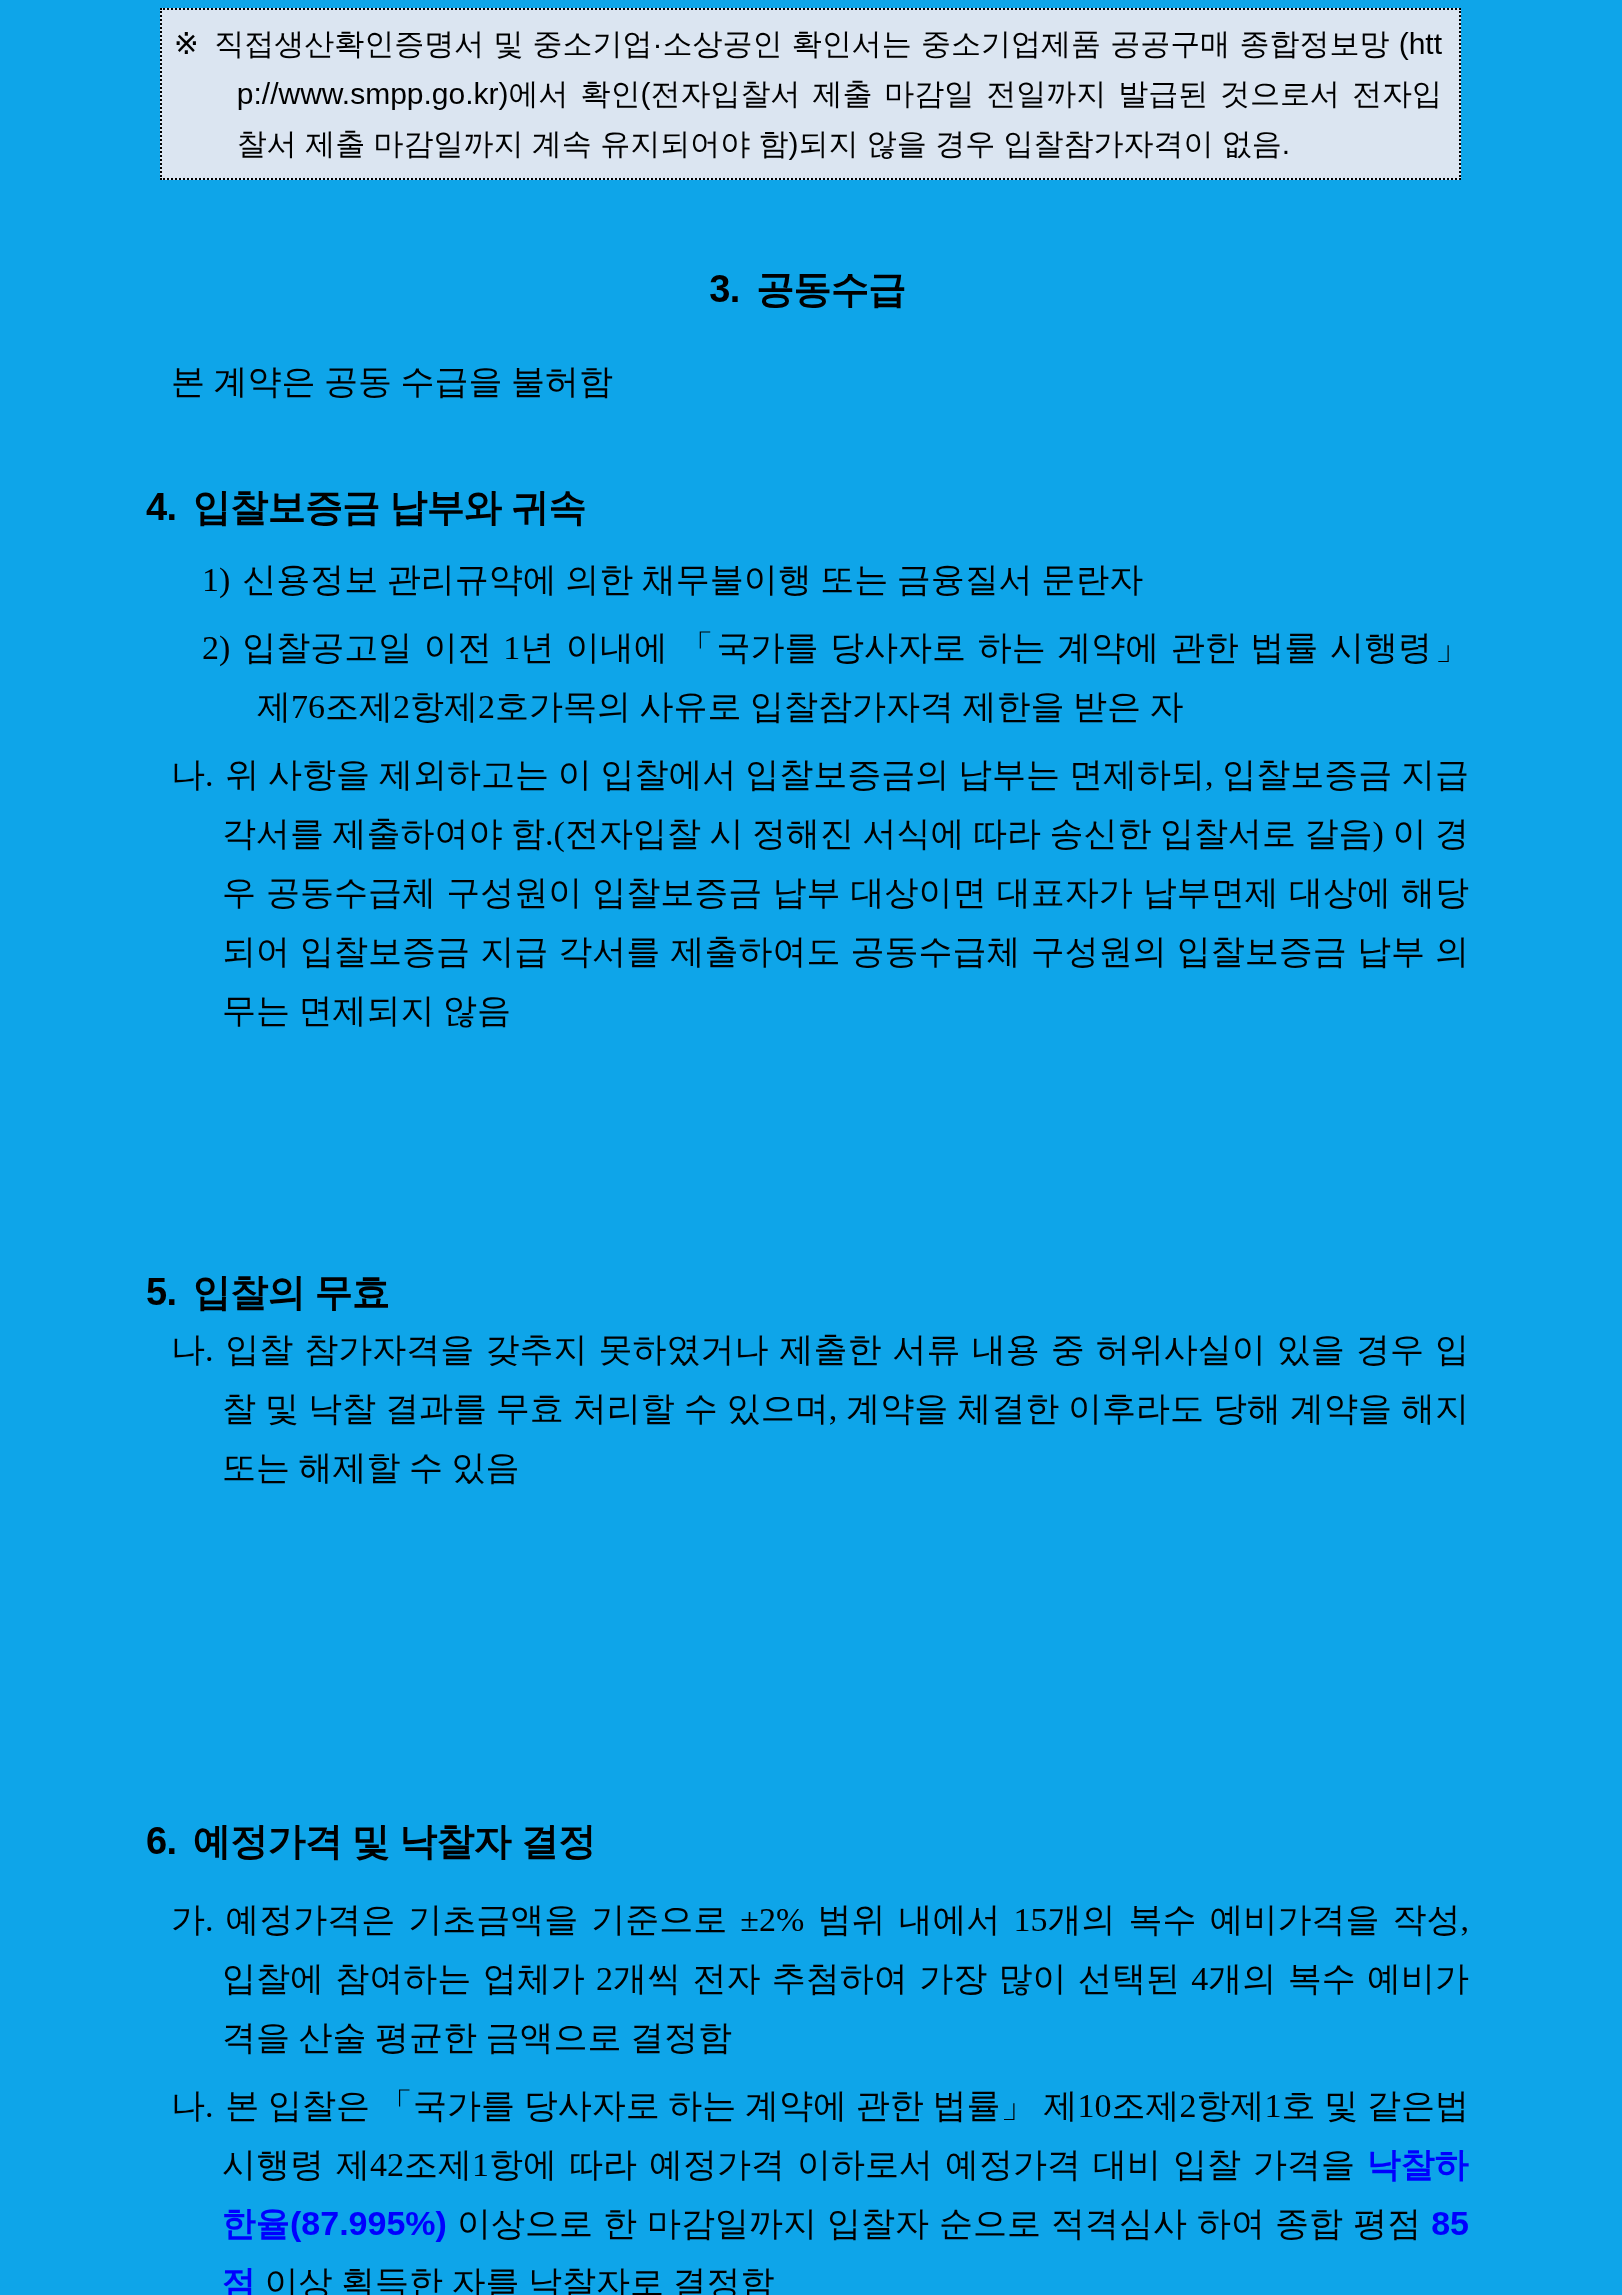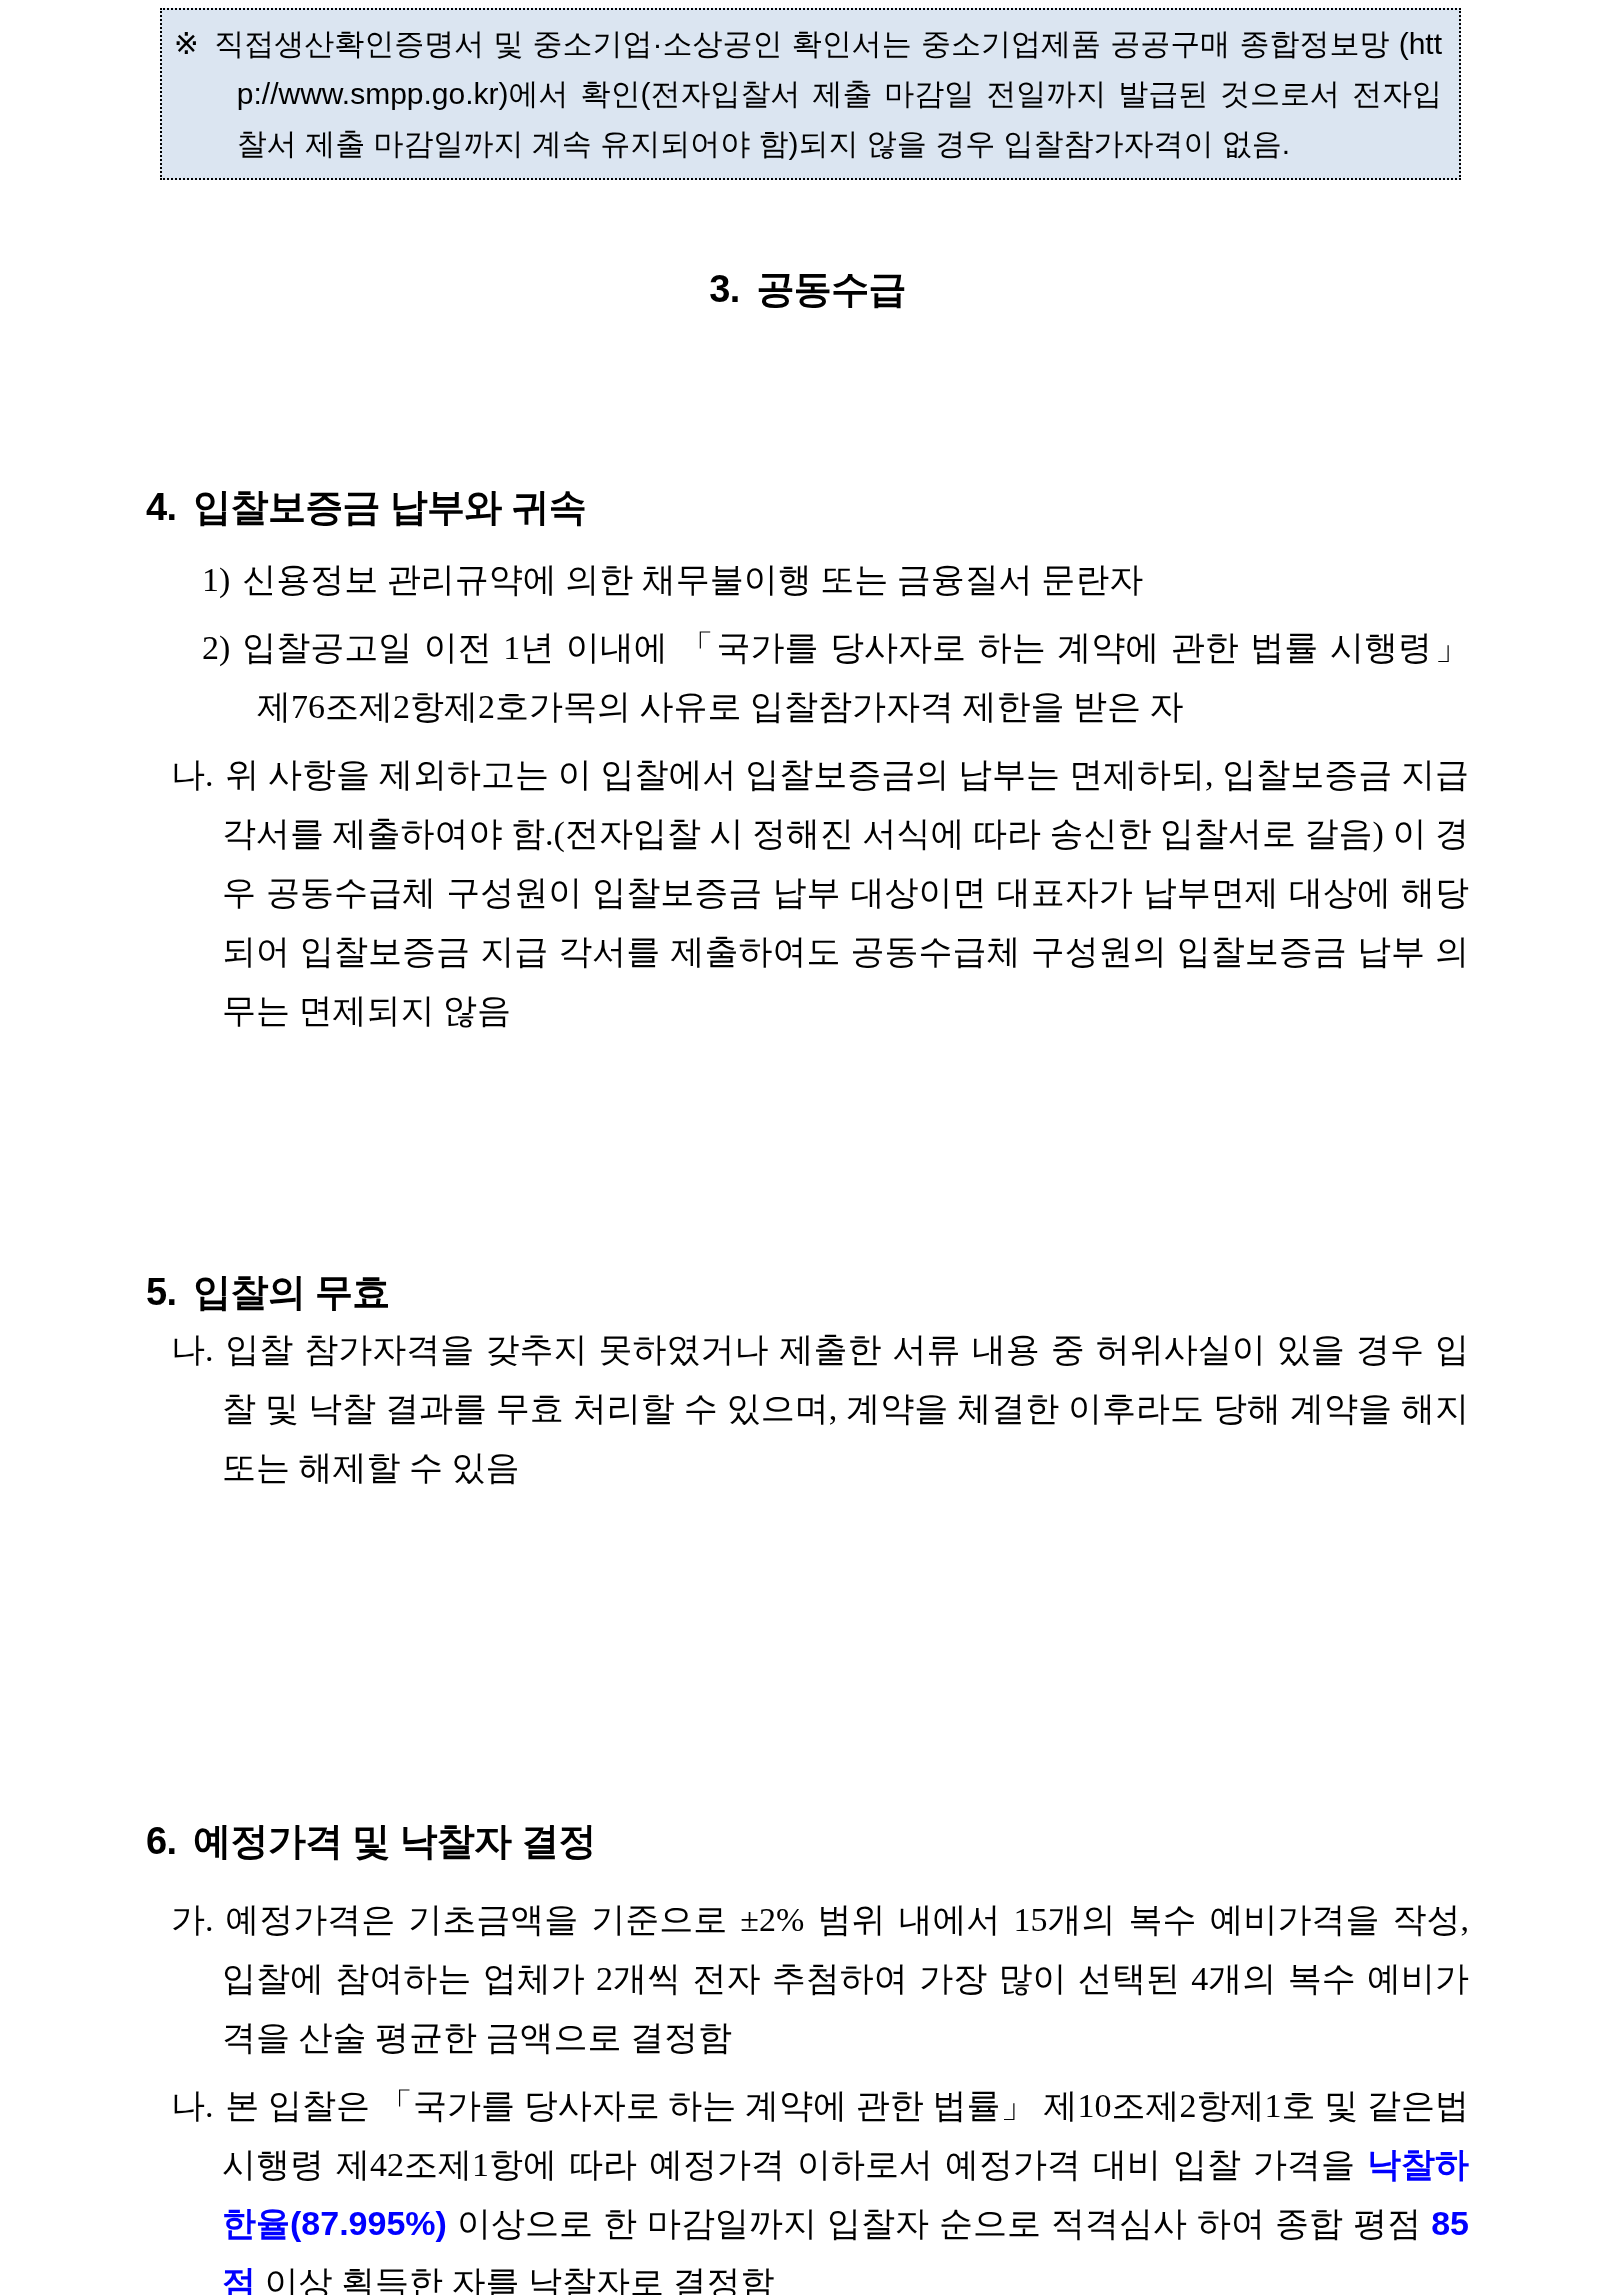--- a/index.html
+++ b/index.html
@@ -1,20 +1,20 @@
 <!DOCTYPE html>
 <html lang="ko" style="font-size:10.5px"><head>
 <meta charset="utf-8">
 <style>
   html, body { margin: 0; padding: 0; background: #888; }
   .page {
     position: relative;
     width: 1623px;
     height: 2295px;
-    background: #ffffff;
+    background: #0ea5e9;
     overflow: hidden;
     color: #000000;
     font-family: "Liberation Serif", "DejaVu Serif", serif;
   }
 
   
   .notice-box {
     position: absolute;
     left: 160px;
     top: 7.9px;
@@ -102,20 +102,23 @@
 </head>
 <body>
 
 <div class="page">
 
   <div class="notice-box">
     <p class="notice-text"><span class="notice-marker">※</span><span>직접생산확인증명서 및 중소기업·소상공인 확인서는 중소기업제품 공공구매 종합정보망 (http://www.smpp.go.kr)에서 확인(전자입찰서 제출 마감일 전일까지 발급된 것으로서 전자입찰서 제출 마감일까지 계속 유지되어야 함)되지 않을 경우 입찰참가자격이 없음.</span></p>
   </div>
 
   <h2 class="section-heading section" id="heading-s3"><span class="section-number">3.</span><span class="section-title">공동수급</span></h2>
+  <div class="section-items" id="items-s3">
+    <p class="item-plain"><span class="seg">본 계약은 공동 수급을 불허함</span></p>
+  </div>
 
   <h2 class="section-heading section" id="heading-s4"><span class="section-number">4.</span><span class="section-title">입찰보증금 납부와 귀속</span></h2>
   <div class="section-items" id="items-s4">
     <p class="item item-sub"><span class="item-label">1)</span><span class="seg">신용정보 관리규약에 의한 채무불이행 또는 금융질서 문란자</span></p>
     <p class="item item-sub"><span class="item-label">2)</span><span class="seg">입찰공고일 이전 1년 이내에 「국가를 당사자로 하는 계약에 관한 법률 시행령」 제76조제2항제2호가목의 사유로 입찰참가자격 제한을 받은 자</span></p>
     <p class="item"><span class="item-label">나.</span><span class="seg">위 사항을 제외하고는 이 입찰에서 입찰보증금의 납부는 면제하되, 입찰보증금 지급 각서를 제출하여야 함.(전자입찰 시 정해진 서식에 따라 송신한 입찰서로 갈음) 이 경우 공동수급체 구성원이 입찰보증금 납부 대상이면 대표자가 납부면제 대상에 해당되어 입찰보증금 지급 각서를 제출하여도 공동수급체 구성원의 입찰보증금 납부 의무는 면제되지 않음</span></p>
   </div>
 
   <h2 class="section-heading section" id="heading-s5"><span class="section-number">5.</span><span class="section-title">입찰의 무효</span></h2>
   <div class="section-items" id="items-s5">

